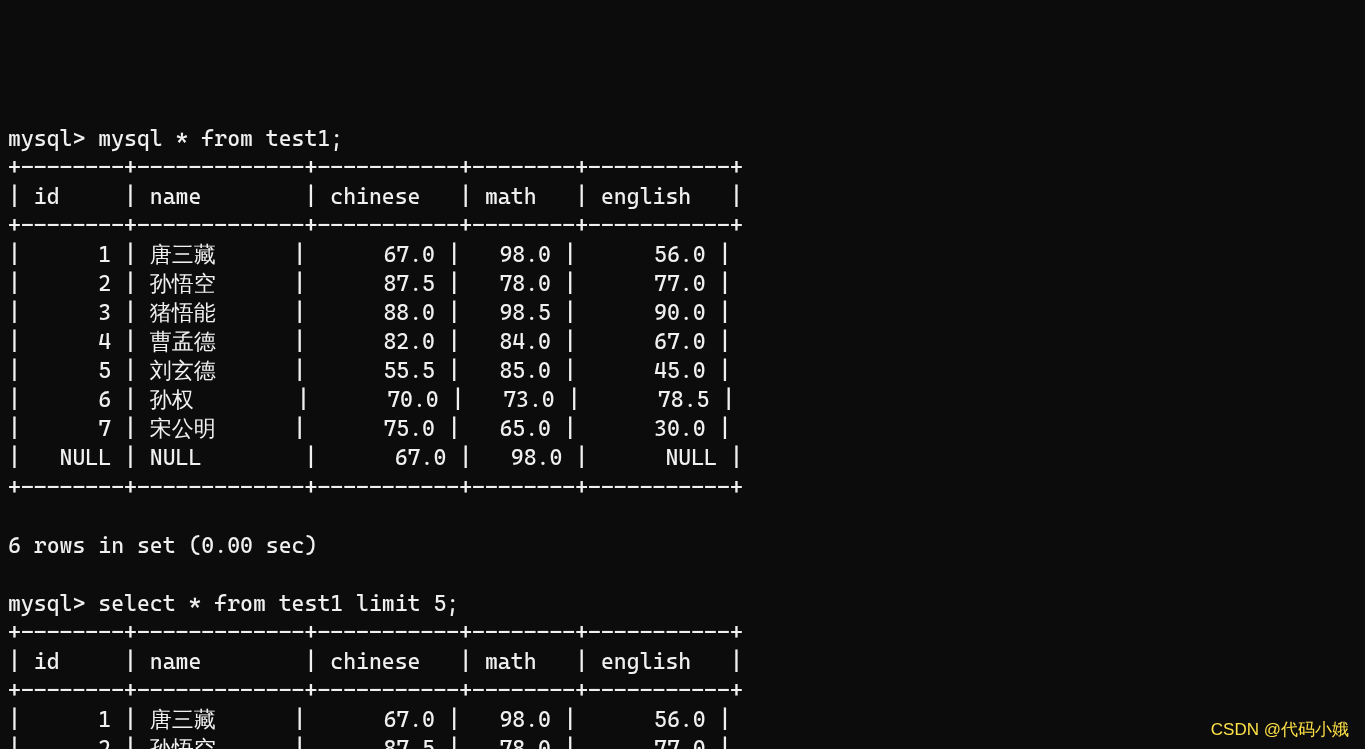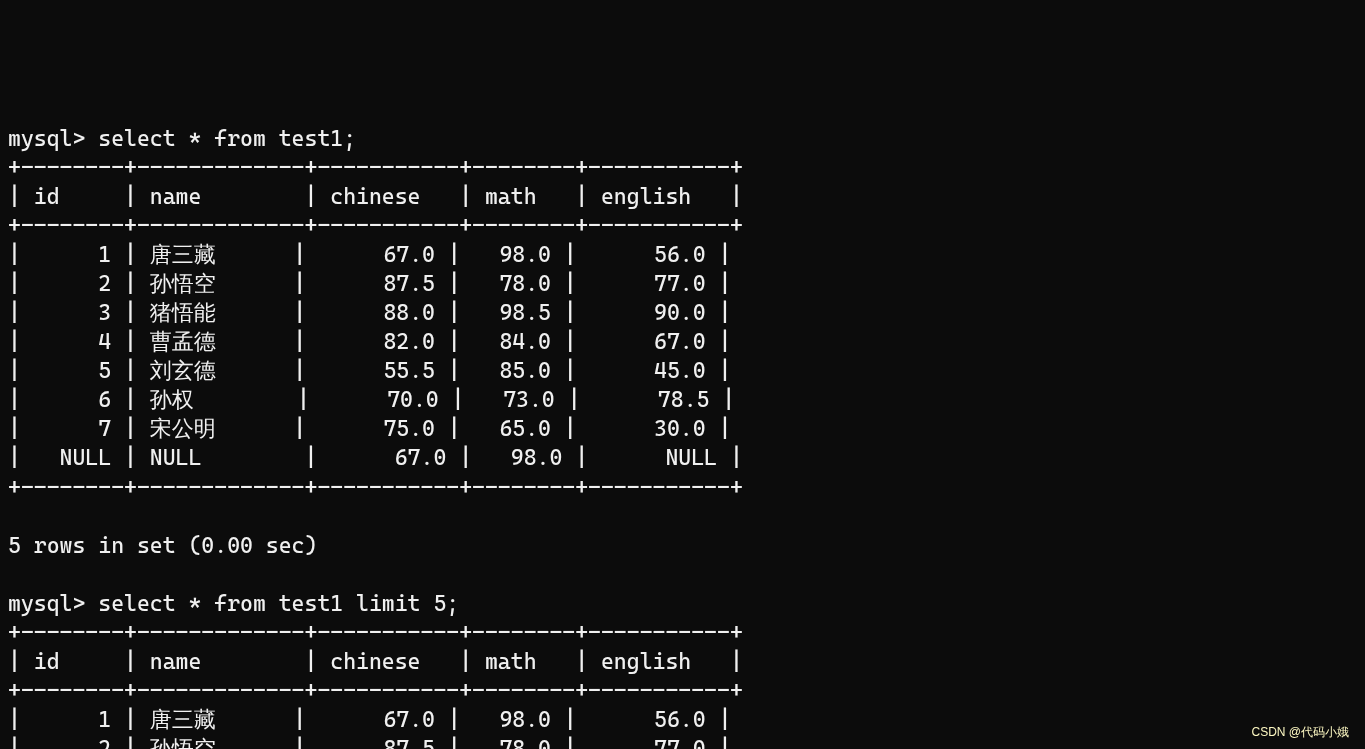--- a/index.html
+++ b/index.html
@@ -14,44 +14,44 @@
       height: 749px;
       overflow: hidden;
       position: relative;
       white-space: pre;
     }
     .prompt-line { }
     .watermark {
       position: absolute;
       bottom: 8px;
       right: 16px;
-      font-size: 12px;
-      color: #fef9c3;
+      font-size: 17px;
+      color: #fde047;
       font-family: sans-serif;
     }
   </style>
 </head>
 <body>
 
 
 
-<div><span class="prompt-line"><span>mysql&gt; </span><span>select * from test1;</span></span>
+<div><span class="prompt-line"><span>mysql&gt; </span><span>mysql * from test1;</span></span>
 <div>+--------+-------------+-----------+--------+-----------+
 | id     | name        | chinese   | math   | english   |
 +--------+-------------+-----------+--------+-----------+
 |      1 | 唐三藏      |      67.0 |   98.0 |      56.0 |
 |      2 | 孙悟空      |      87.5 |   78.0 |      77.0 |
 |      3 | 猪悟能      |      88.0 |   98.5 |      90.0 |
 |      4 | 曹孟德      |      82.0 |   84.0 |      67.0 |
 |      5 | 刘玄德      |      55.5 |   85.0 |      45.0 |
 |      6 | 孙权        |      70.0 |   73.0 |      78.5 |
 |      7 | 宋公明      |      75.0 |   65.0 |      30.0 |
 |   NULL | NULL        |      67.0 |   98.0 |      NULL |
 +--------+-------------+-----------+--------+-----------+</div>
-<span>5 rows in set (0.00 sec)</span>
+<span>6 rows in set (0.00 sec)</span>
 
 <span class="prompt-line"><span>mysql&gt; </span><span>select * from test1 limit 5;</span></span>
 <div>+--------+-------------+-----------+--------+-----------+
 | id     | name        | chinese   | math   | english   |
 +--------+-------------+-----------+--------+-----------+
 |      1 | 唐三藏      |      67.0 |   98.0 |      56.0 |
 |      2 | 孙悟空      |      87.5 |   78.0 |      77.0 |
 |      3 | 猪悟能      |      88.0 |   98.5 |      90.0 |
 +--------+-------------+-----------+--------+-----------+</div>
 

